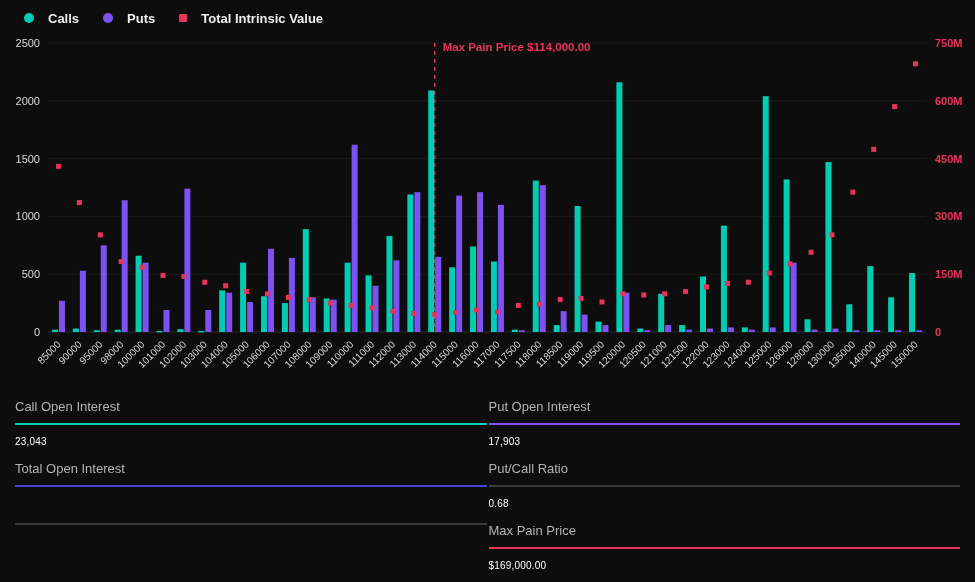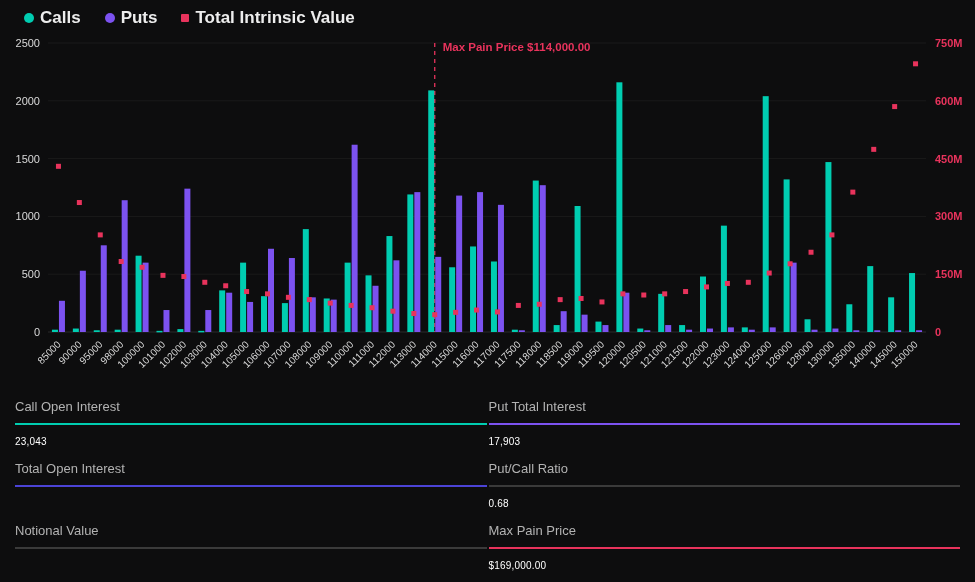--- a/index.html
+++ b/index.html
@@ -2,21 +2,21 @@
 <html><head>
 <meta charset="utf-8">
 <style>
   html,body{margin:0;padding:0;background:#0d0d0e;}
   body{width:975px;height:582px;overflow:hidden;font-family:"Liberation Sans",sans-serif;-webkit-font-smoothing:antialiased;}
   .app{width:975px;height:582px;background:#0d0d0e;display:flex;flex-direction:column;}
   
   .legend{display:flex;align-items:center;gap:24px;padding:7px 0 2px 24px;height:22px;}
   .legend-item{display:flex;align-items:center;gap:6px;cursor:pointer;}
   .legend-item .swatch{width:10px;height:10px;display:inline-block;}
-  .legend-item .lbl{color:#ededed;font-size:17px;font-weight:bold;}
+  .legend-item .lbl{color:#ededed;font-size:13px;font-weight:bold;margin-left:8px;}
   
   .chart-wrap{width:975px;height:352px;position:relative;}
   svg{display:block;}
   
   .stats{display:grid;grid-template-columns:1fr 1fr;column-gap:2px;padding:8px 15px 0 15px;}
   .stat{padding:8px 0 6px 0;}
   .stat-label{color:#b3b3b3;font-size:13px;padding-bottom:9px;}
   .stat-divider{border-top:2px solid #3a3a3a;}
   .stat-value{color:#ffffff;font-size:10px;padding-top:11px;font-weight:500;letter-spacing:.2px;}
 </style>
@@ -233,35 +233,34 @@
       </svg>
   </div>
 
   <div class="stats">
     <div class="stat">
       <div class="stat-label">Call Open Interest</div>
       <div class="stat-divider" style="border-top-color: rgb(0, 205, 177);"></div>
       <div class="stat-value">23,043</div>
     </div>
     <div class="stat">
-      <div class="stat-label">Put Total Interest</div>
+      <div class="stat-label">Put Open Interest</div>
       <div class="stat-divider" style="border-top-color: rgb(124, 82, 240);"></div>
       <div class="stat-value">17,903</div>
     </div>
     <div class="stat">
       <div class="stat-label">Total Open Interest</div>
       <div class="stat-divider" style="border-top-color: rgb(75, 67, 214);"></div>
     </div>
     <div class="stat">
       <div class="stat-label">Put/Call Ratio</div>
       <div class="stat-divider" style="border-top-color: rgb(58, 58, 58);"></div>
       <div class="stat-value">0.68</div>
     </div>
     <div class="stat">
-      <div class="stat-label">Notional Value</div>
       <div class="stat-divider" style="border-top-color: rgb(58, 58, 58);"></div>
     </div>
     <div class="stat">
       <div class="stat-label">Max Pain Price</div>
       <div class="stat-divider" style="border-top-color: rgb(232, 51, 92);"></div>
       <div class="stat-value">$169,000.00</div>
     </div>
   </div>
 
 </div>

